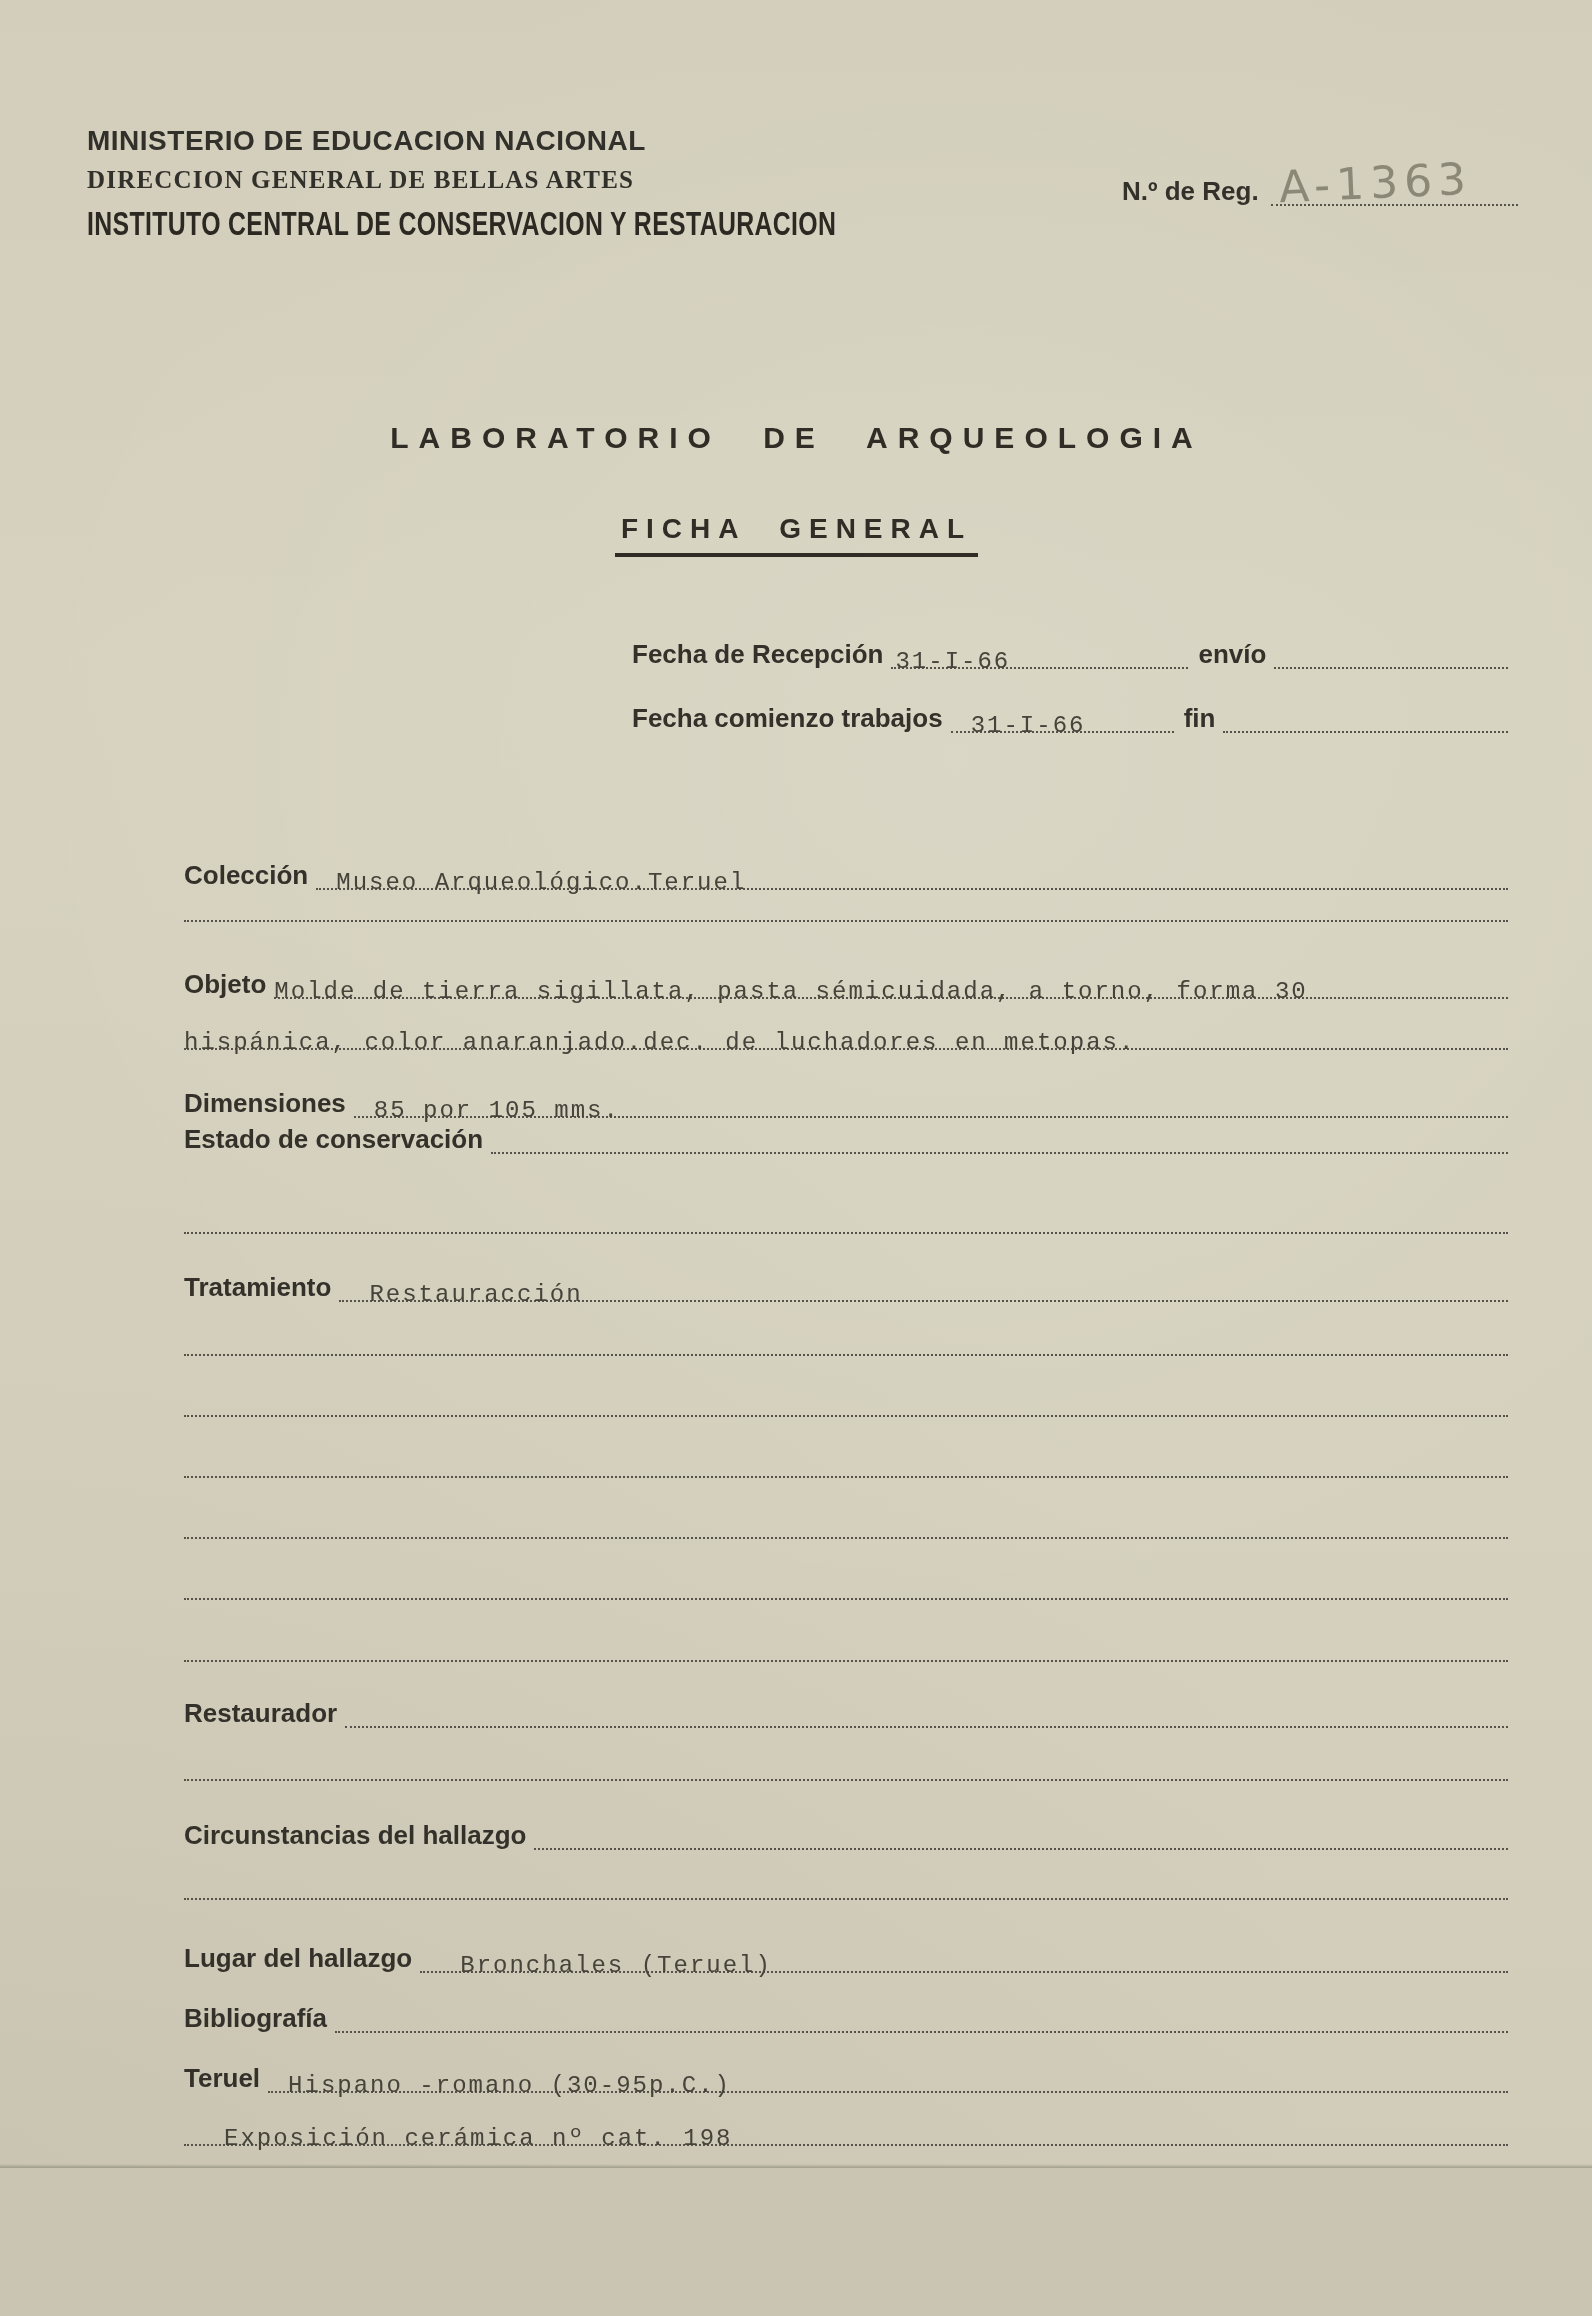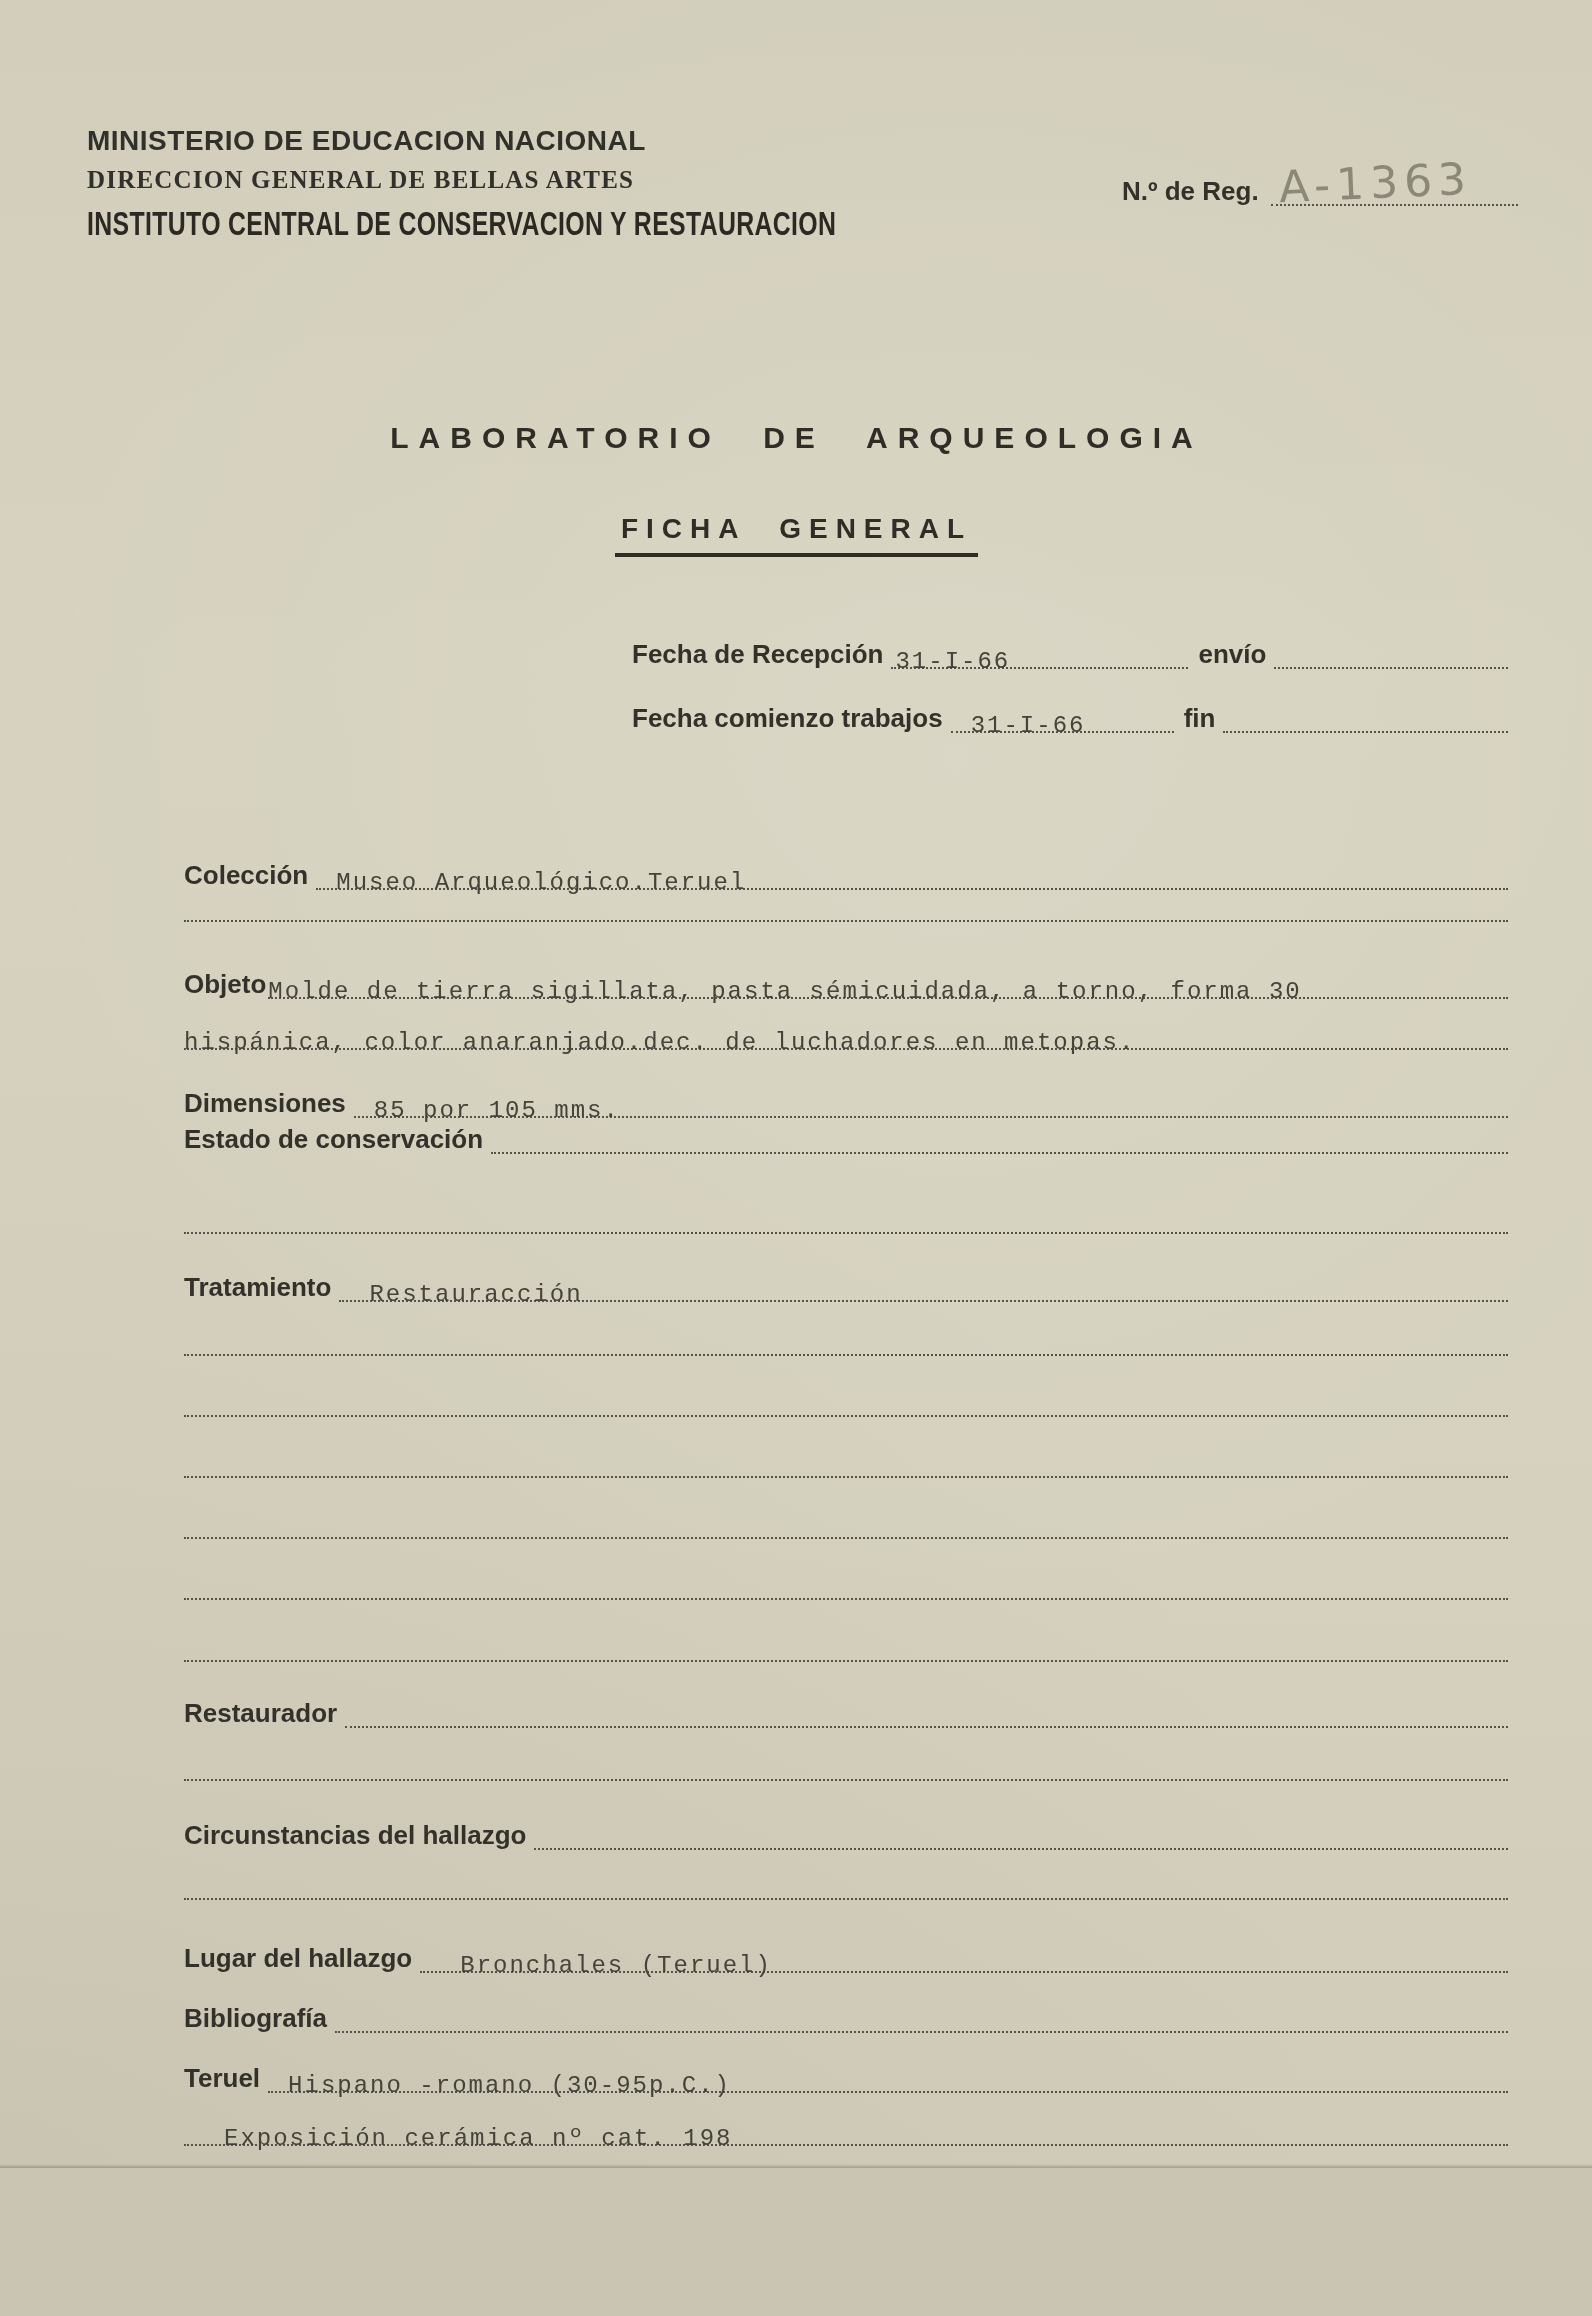--- a/index.html
+++ b/index.html
@@ -117,21 +117,21 @@
     <span class="lbl">Colección</span>
     <span class="field">
       <span class="typed pad20">Museo Arqueológico.Teruel</span>
     </span>
   </div>
 
   <div class="hr" style="top:920px"></div>
 
   <div class="row" style="top:953px">
     <span class="lbl">Objeto</span>
-    <span class="field" style="margin-left:2px">
+    <span class="field" style="margin-left:8px">
       <span class="typed">Molde de tierra sigillata, pasta sémicuidada, a torno, forma 30</span>
     </span>
   </div>
 
   <div class="row" style="top:1004px">
     <span class="field" style="margin-left:0">
       <span class="typed">hispánica, color anaranjado.dec. de luchadores en metopas.</span>
     </span>
   </div>
 

